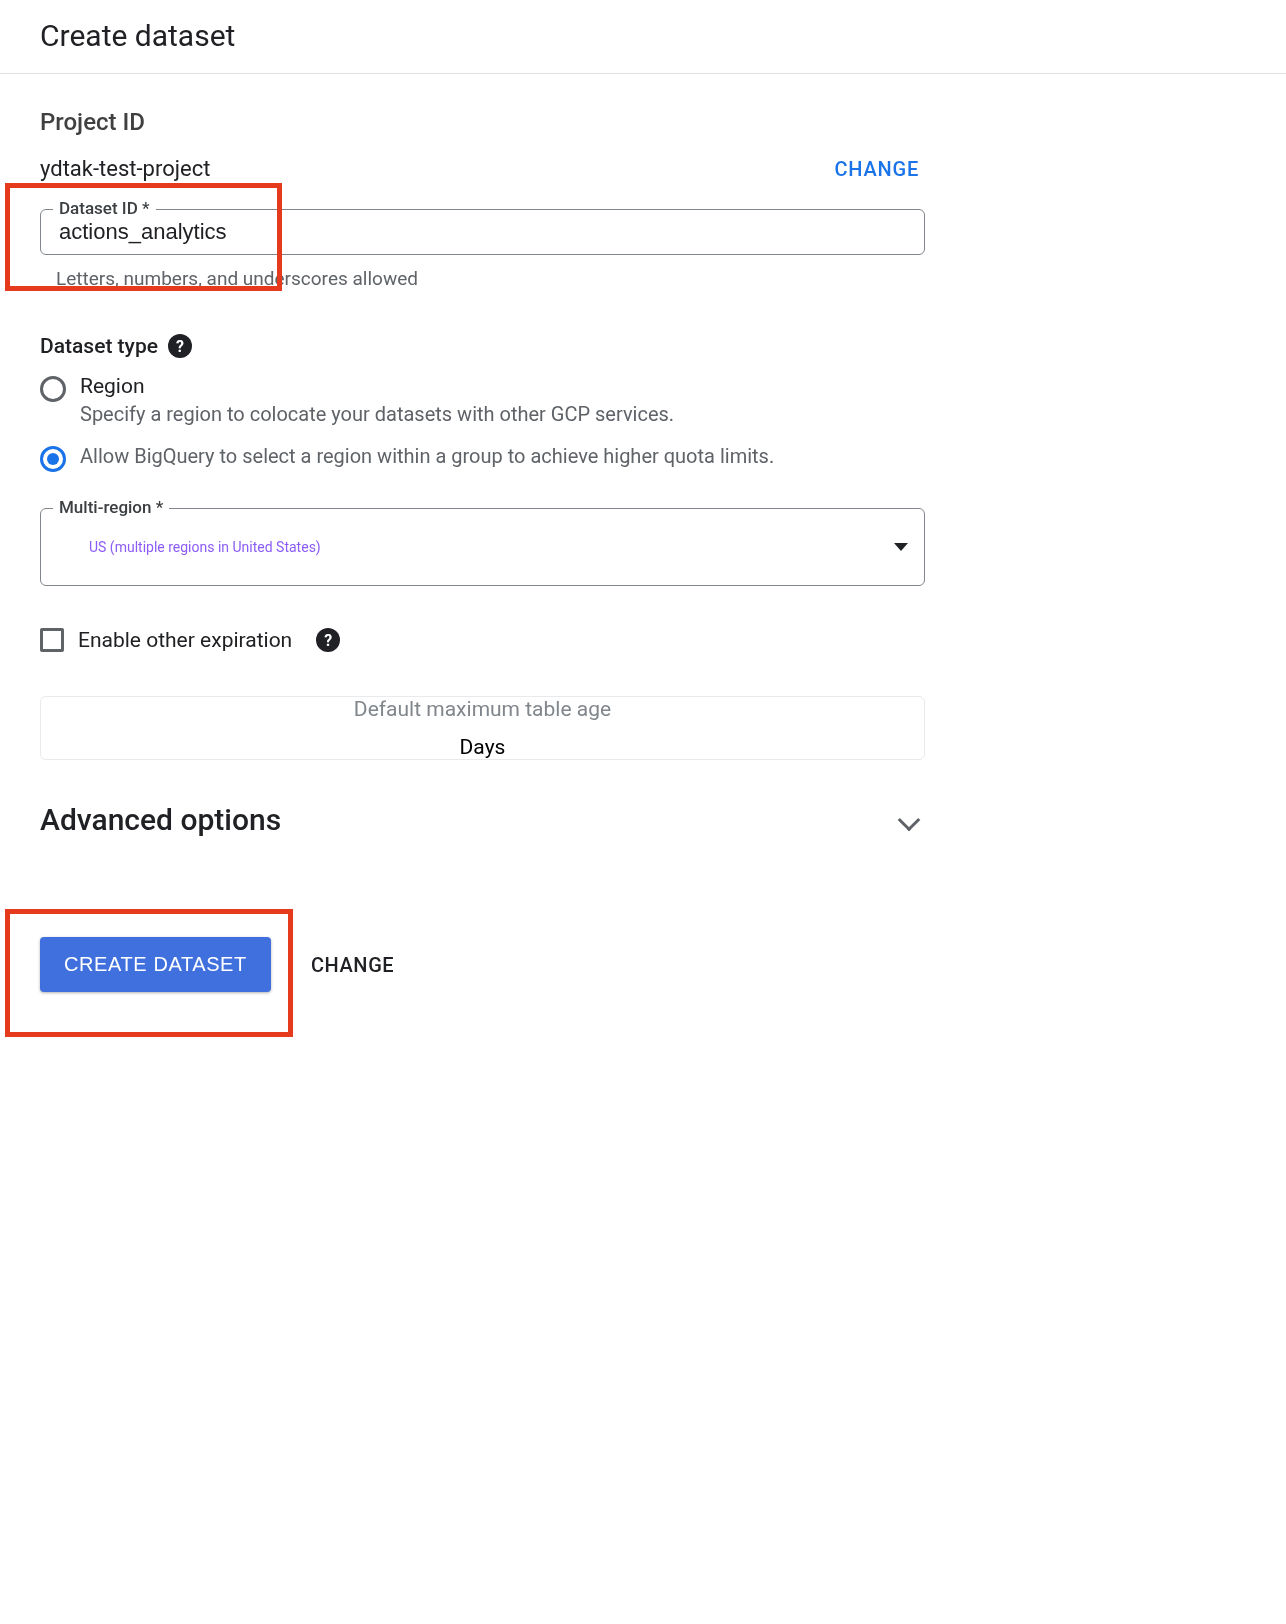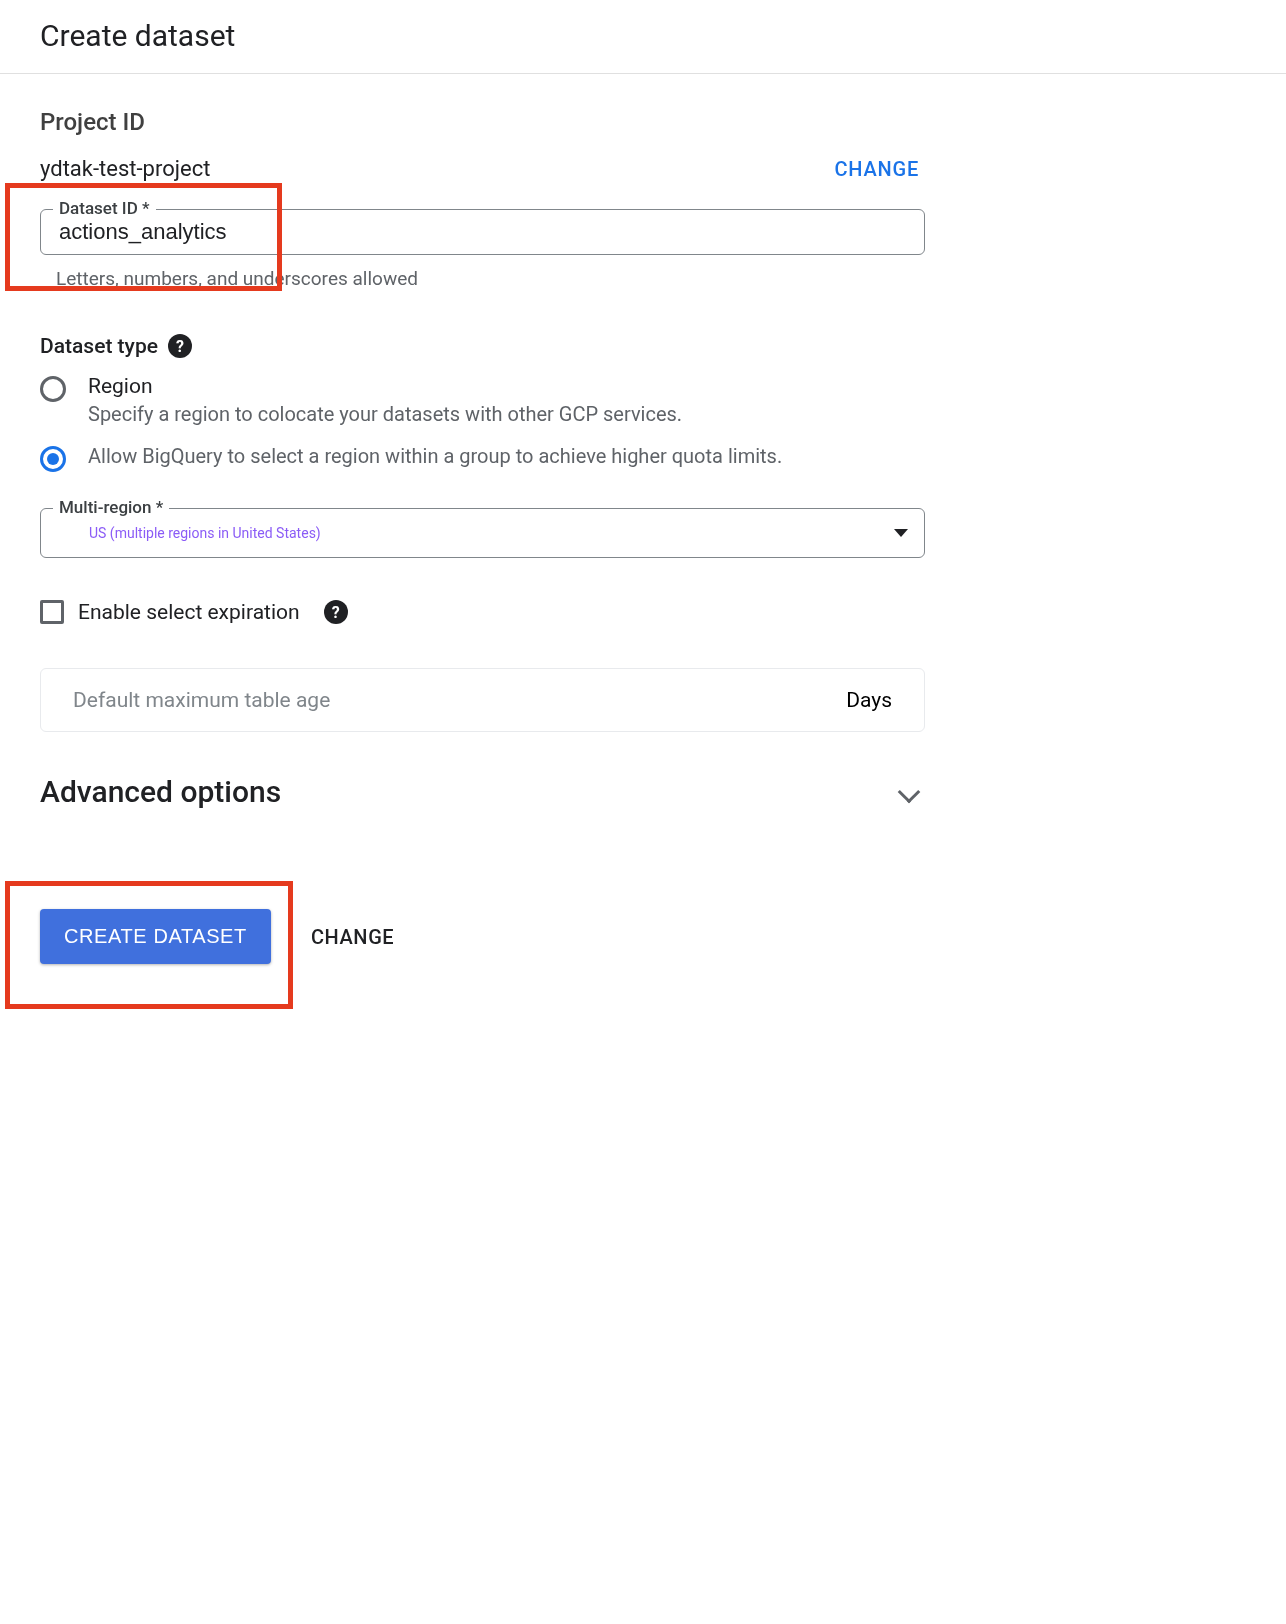--- a/index.html
+++ b/index.html
@@ -116,21 +116,21 @@
     color: #fff;
     font-size: 16px;
     font-weight: 700;
     display: flex;
     align-items: center;
     justify-content: center;
   }
   .radio-row {
     display: flex;
     align-items: flex-start;
-    gap: 22px;
+    gap: 14px;
     margin-bottom: 18px;
   }
   .radio {
     width: 26px;
     height: 26px;
     border: 3px solid #5f6368;
     border-radius: 50%;
     margin-top: 2px;
     flex-shrink: 0;
     display: flex;
@@ -157,21 +157,21 @@
     margin-bottom: 4px;
   }
   .radio-desc {
     font-size: 20px;
     color: #5f6368;
   }
   .select-field {
     position: relative;
     border: 1px solid #80868b;
     border-radius: 6px;
-    height: 50px;
+    height: 78px;
     display: flex;
     align-items: center;
     justify-content: space-between;
     padding: 0 16px;
     margin-top: 36px;
     cursor: pointer;
   }
   .select-value {
     font-size: 14px;
     color: #8b5cf6;
@@ -209,23 +209,24 @@
     font-size: 21px;
     color: #202124;
   }
   .disabled-field {
     border: 1px solid #e8eaed;
     border-radius: 6px;
     height: 64px;
     display: flex;
     align-items: center;
     justify-content: space-between;
-    padding: 0 32px;
+    padding: 0 16px;
     margin-top: 44px;
     background: #fff;
+    flex-direction: column;
   }
   .disabled-placeholder {
     font-size: 21px;
     color: #80868b;
   }
   .disabled-suffix {
     font-size: 21px;
     color: #000000;
   }
   .advanced-row {
@@ -334,21 +335,21 @@
       <div class="select-field">
         <div class="outlined-label">Multi-region *</div>
         <div class="select-value">US (multiple regions in United States)</div>
         <div class="dropdown-arrow"></div>
       </div>
     </div>
 
     <div class="expiration-section">
       <div class="checkbox-row">
         <div class="checkbox"></div>
-        <div class="checkbox-label">Enable select expiration</div>
+        <div class="checkbox-label">Enable other expiration</div>
         <div class="help-icon" style="margin-left:10px;">?</div>
       </div>
 
       <div class="disabled-field">
         <div class="disabled-placeholder">Default maximum table age</div>
         <div class="disabled-suffix">Days</div>
       </div>
     </div>
 
     <div class="advanced-row">

